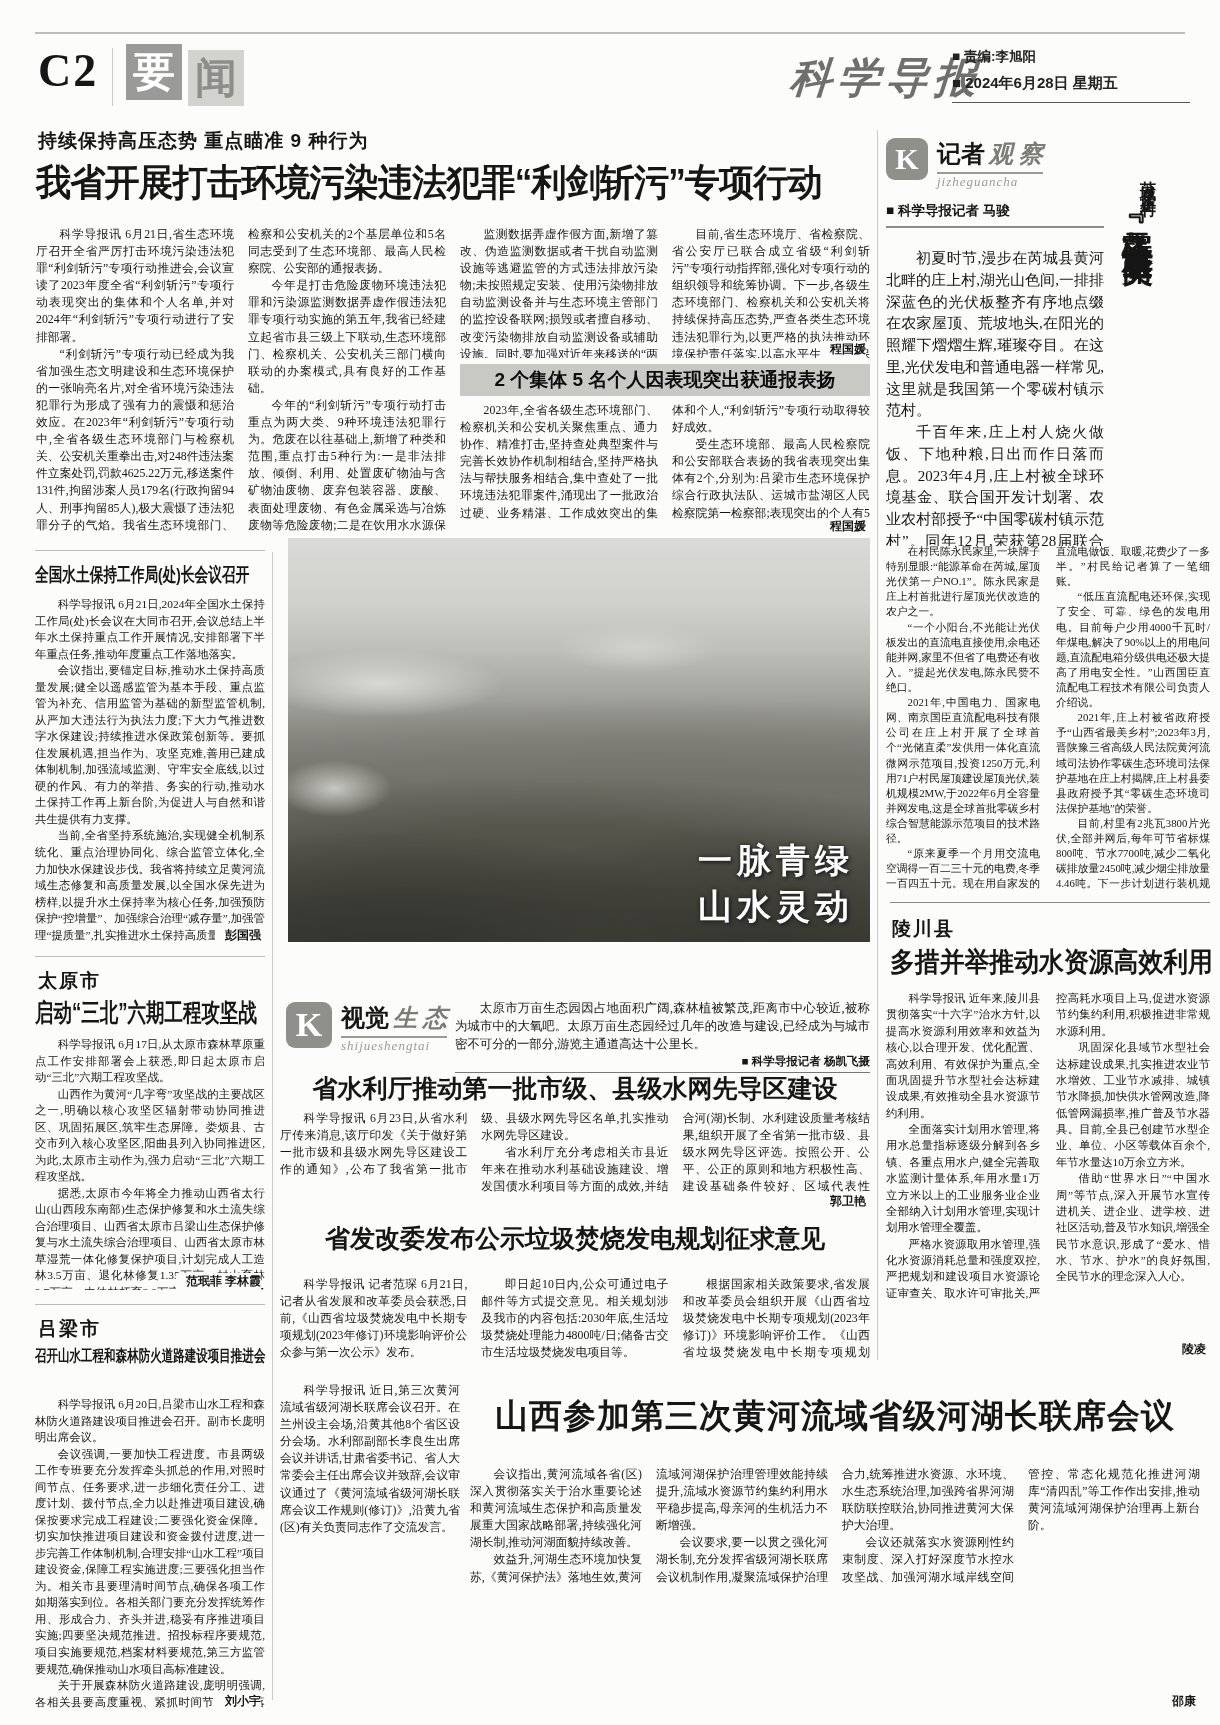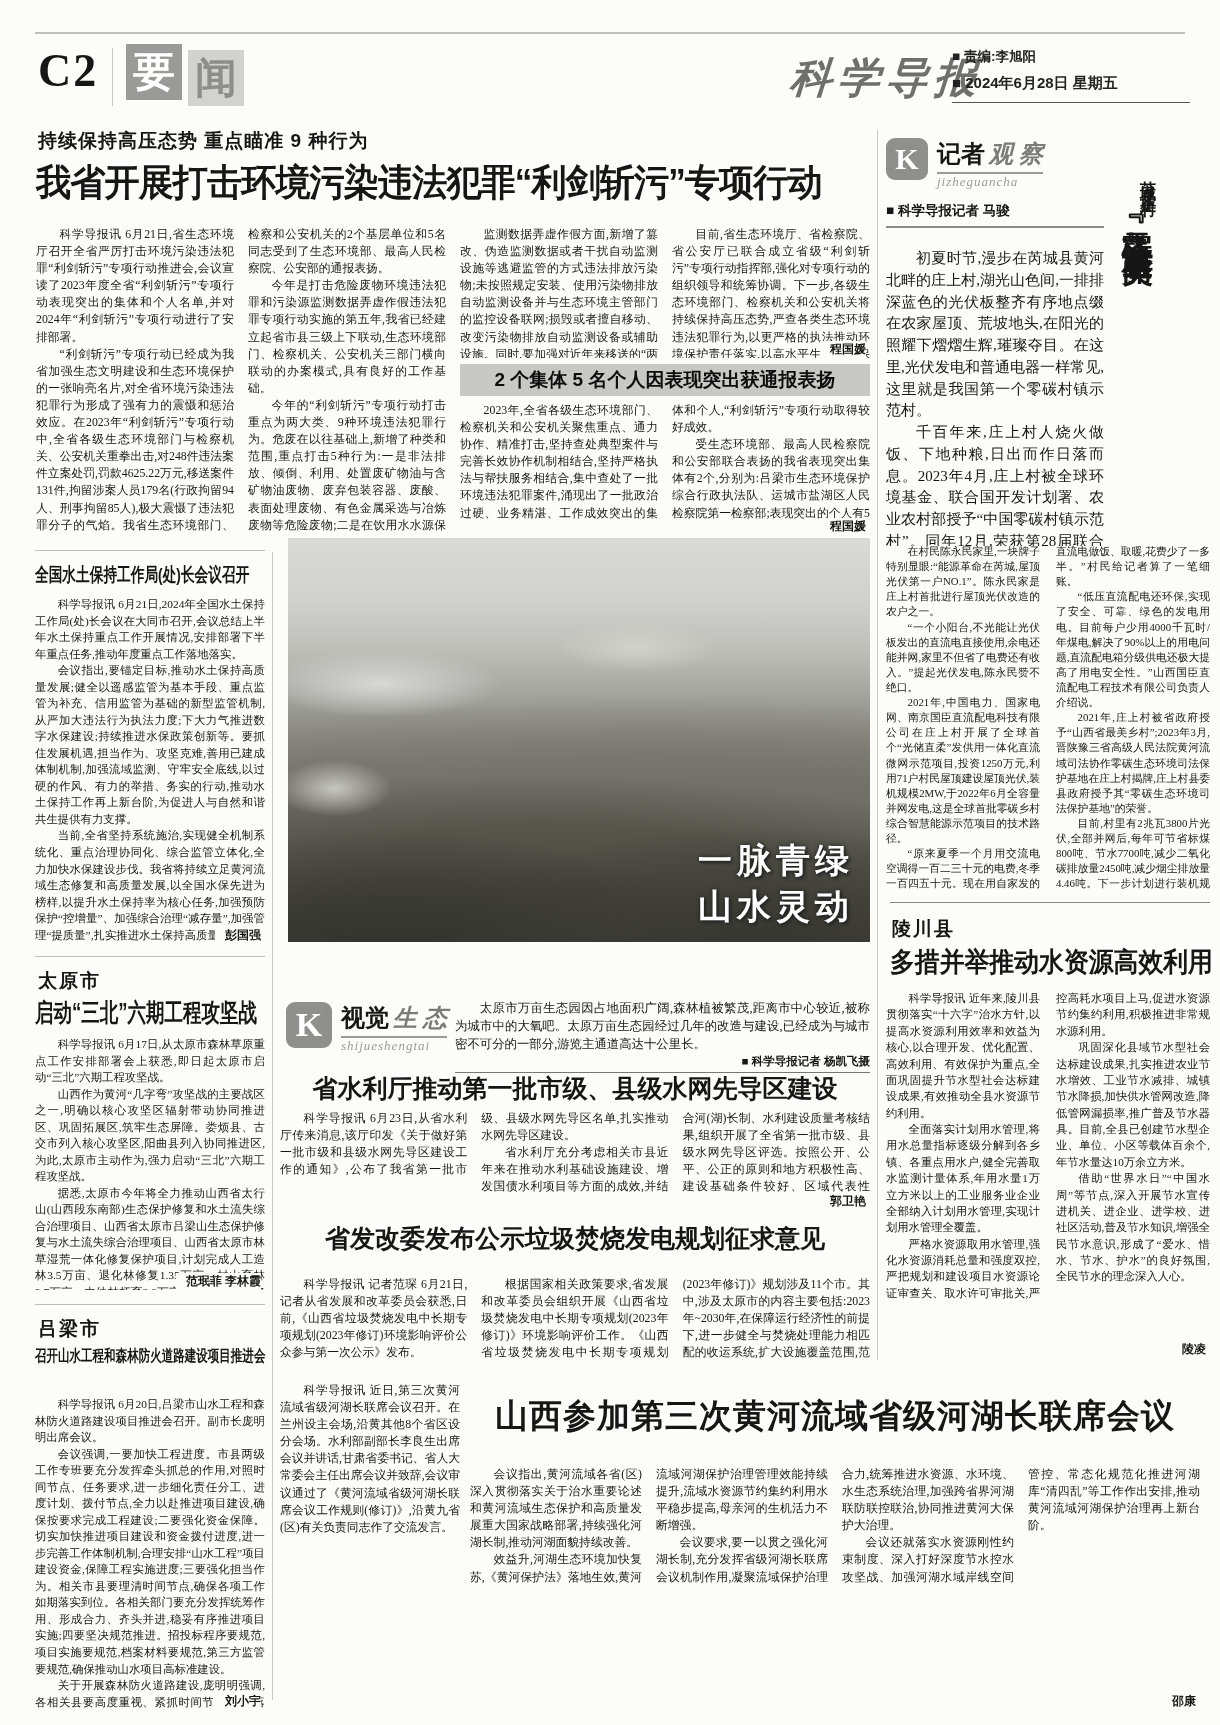--- a/index.html
+++ b/index.html
@@ -179,20 +179,21 @@
     <div>
         <p>科学导报讯 6月23日,从省水利厅传来消息,该厅印发《关于做好第一批市级和县级水网先导区建设工作的通知》,公布了我省第一批市级、县级水网先导区名单,扎实推动水网先导区建设。</p>
         <p>省水利厅充分考虑相关市县近年来在推动水利基础设施建设、增发国债水利项目等方面的成效,并结合河(湖)长制、水利建设质量考核结果,组织开展了全省第一批市级、县级水网先导区评选。按照公开、公平、公正的原则和地方积极性高、建设基础条件较好、区域代表性强、亮点和特点突出的标准,在大同市成功入选全国首批市级水网先导区的基础上,择优选择了长治市、运城市为山西省第一批市级水网先导区,祁县、云冈区、潞州区、浑源县为山西省第一批县级水网先导区。</p>
       </div>
     <span class="byl">郭卫艳</span>
   </div>
 
   <div class="abs midhead" style="left:280px;top:1222px;width:590px;font-size:25px;">省发改委发布公示垃圾焚烧发电规划征求意见</div>
   <div class="abs bd cols3" style="left:280px;top:1260px;width:590px;height:102px;margin-top:16px;">
       <p>科学导报讯 记者范琛 6月21日,记者从省发展和改革委员会获悉,日前,《山西省垃圾焚烧发电中长期专项规划(2023年修订)环境影响评价公众参与第一次公示》发布。</p>
+      <p>即日起10日内,公众可通过电子邮件等方式提交意见。相关规划涉及我市的内容包括:2030年底,生活垃圾焚烧处理能力4800吨/日;储备古交市生活垃圾焚烧发电项目等。</p>
       <p>根据国家相关政策要求,省发展和改革委员会组织开展《山西省垃圾焚烧发电中长期专项规划(2023年修订)》环境影响评价工作。《山西省垃圾焚烧发电中长期专项规划(2023年修订)》规划涉及11个市。其中,涉及太原市的内容主要包括:2023年~2030年,在保障运行经济性的前提下,进一步健全与焚烧处理能力相匹配的收运系统,扩大设施覆盖范围,范围由小店区、迎泽区、杏花岭区、尖草坪区、万柏林区、晋源区、清徐县、阳曲县逐步扩大到古交市、娄烦县,确保现有设施能力得到充分发挥;储备古交市生活垃圾焚烧发电项目,处理能力500吨/日,装机规模12兆瓦,根据规划期内生活垃圾清运量实际情况适时启动。</p>
     </div>
 
   <div class="abs bd" style="left:280px;top:1382px;width:180px;height:328px;">
       <p>科学导报讯 近日,第三次黄河流域省级河湖长联席会议召开。在兰州设主会场,沿黄其他8个省区设分会场。水利部副部长李良生出席会议并讲话,甘肃省委书记、省人大常委会主任出席会议并致辞,会议审议通过了《黄河流域省级河湖长联席会议工作规则(修订)》,沿黄九省(区)有关负责同志作了交流发言。</p>
     </div>
   <div class="abs midhead" style="left:470px;top:1394px;width:730px;font-size:33px;letter-spacing:1px;">山西参加第三次黄河流域省级河湖长联席会议</div>
   <div class="abs bd cols4" style="left:470px;top:1466px;width:730px;height:244px;">
     <div>
         <p>会议指出,黄河流域各省(区)深入贯彻落实关于治水重要论述和黄河流域生态保护和高质量发展重大国家战略部署,持续强化河湖长制,推动河湖面貌持续改善。</p>

